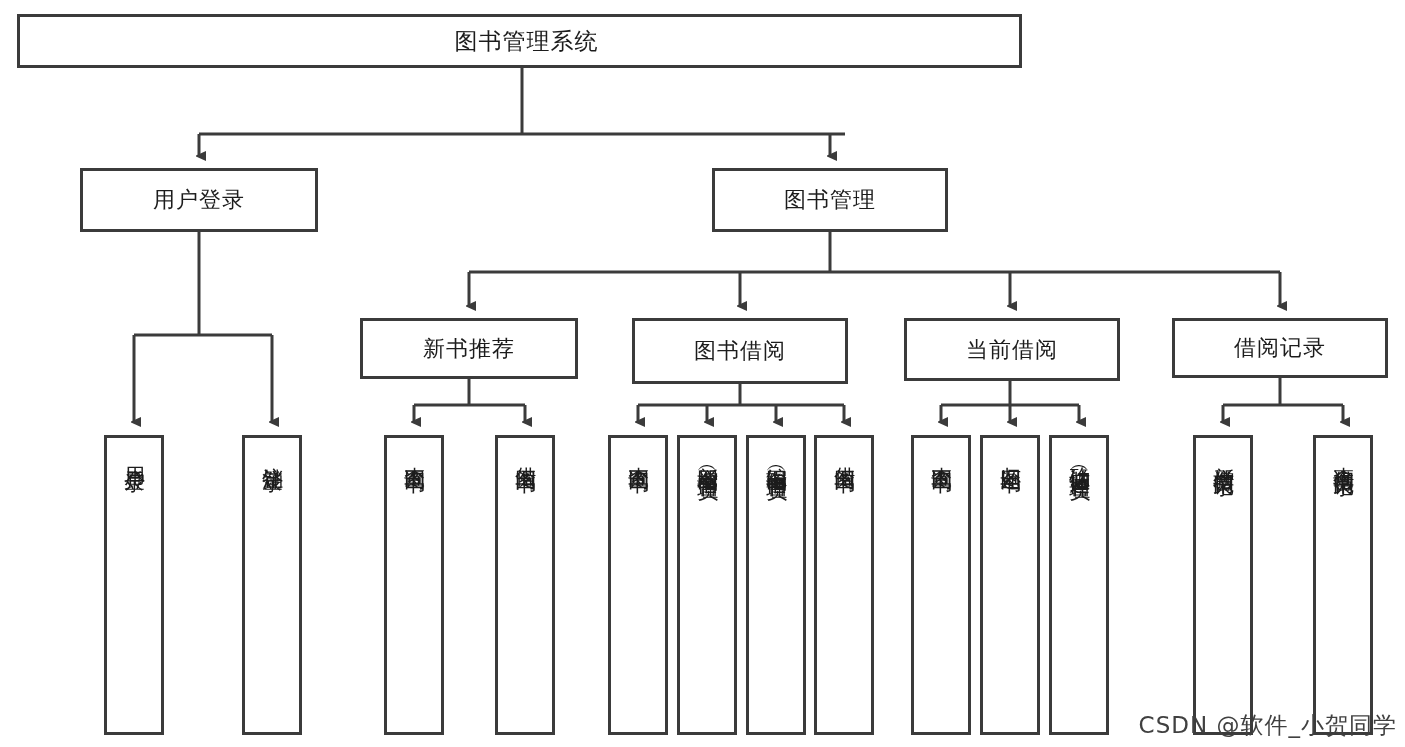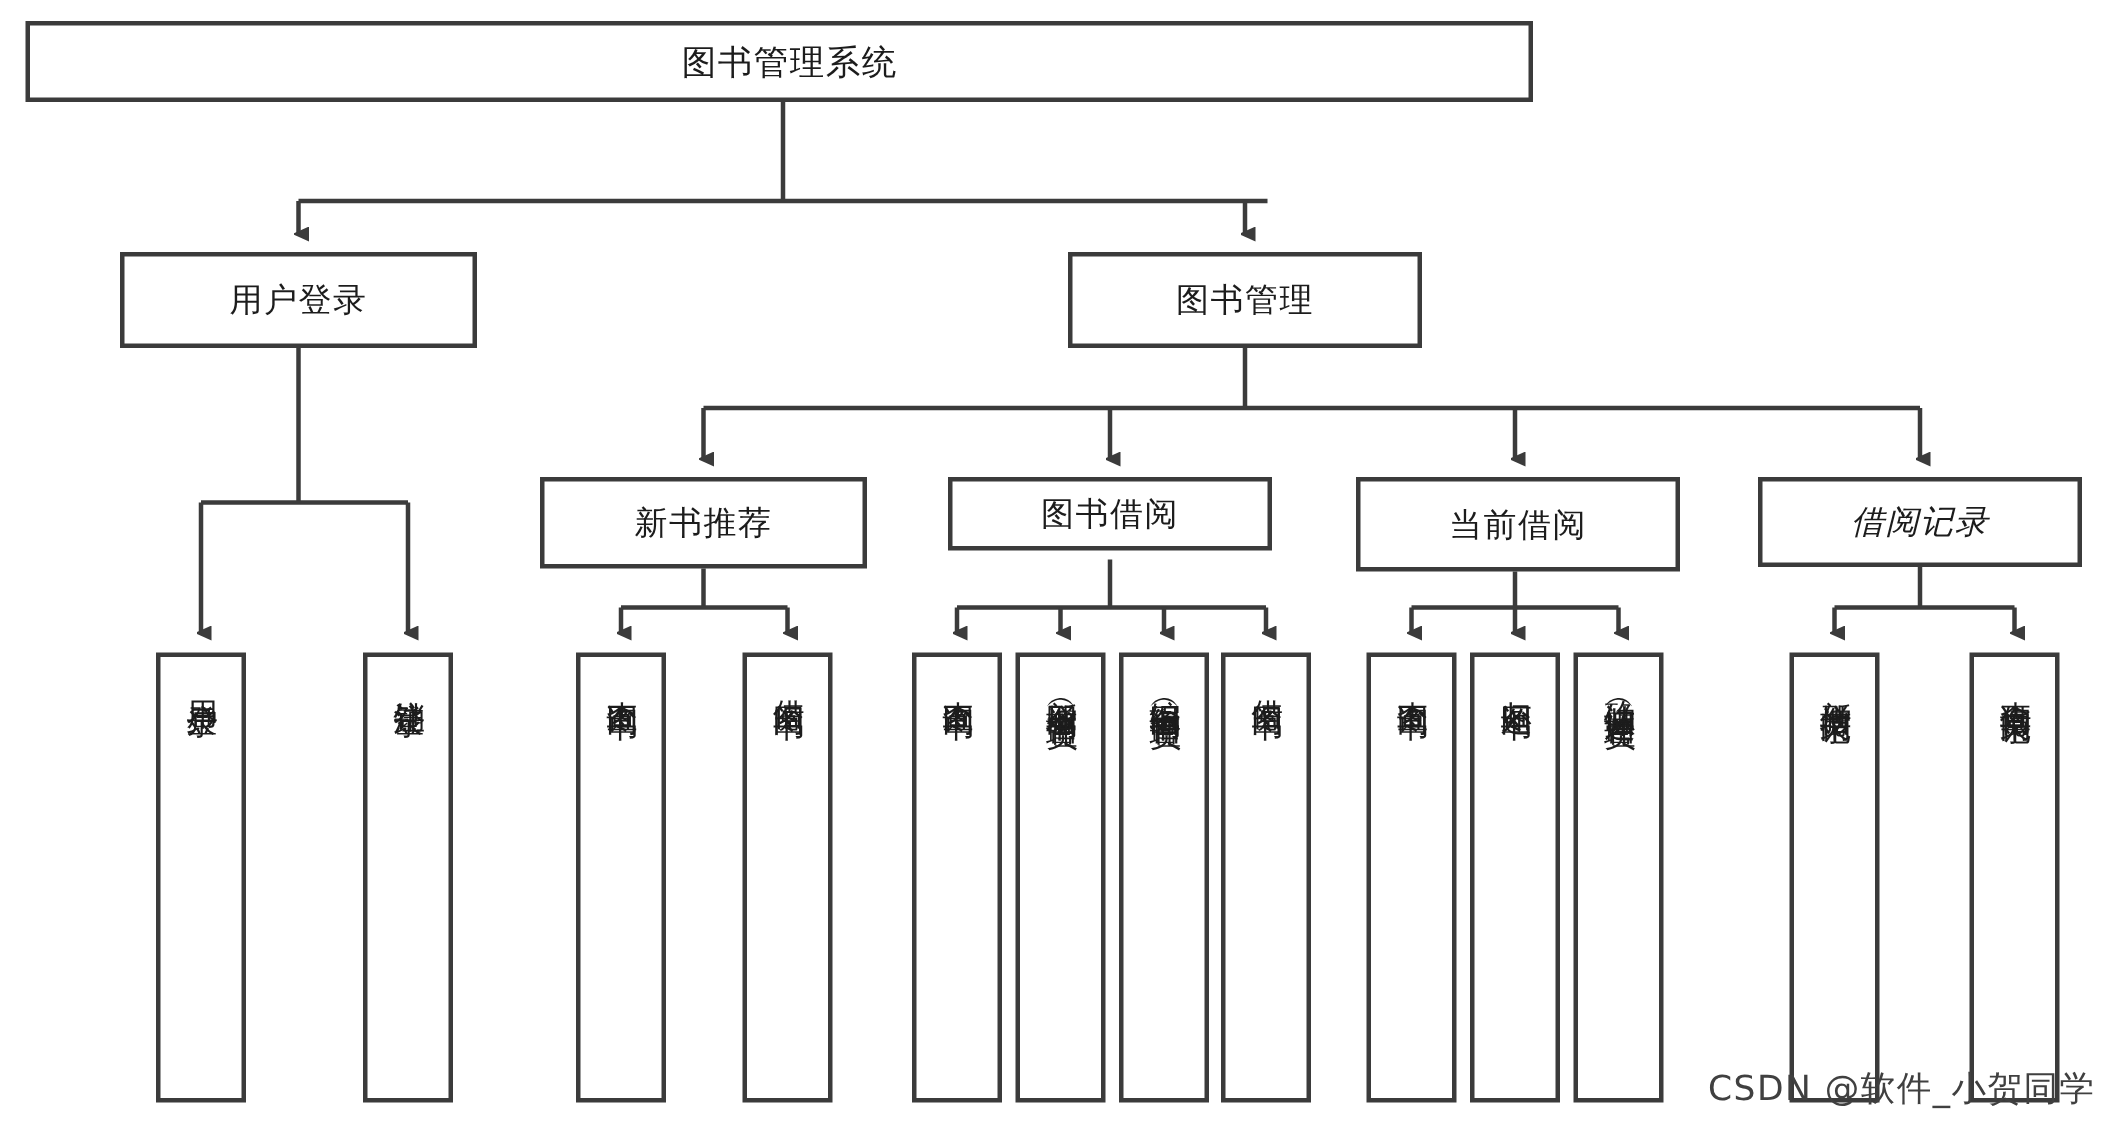--- a/index.html
+++ b/index.html
@@ -130,27 +130,27 @@
   <div class="node h" style="left:80px; top:168px; width:238px; height:64px;">
     <span>用户登录</span>
   </div>
   <div class="node h" style="left:712px; top:168px; width:236px; height:64px;text-align:center;">
     <span>图书管理</span>
   </div>
 
   <div class="node h" style="left:360px; top:318px; width:218px; height:61px;">
     <span>新书推荐</span>
   </div>
-  <div class="node h" style="left:632px; top:318px; width:216px; height:49px;">
+  <div class="node h" style="left:632px; top:318px; width:216px; height:66px;">
     <span>图书借阅</span>
   </div>
   <div class="node h" style="left:904px; top:318px; width:216px; height:63px;">
     <span>当前借阅</span>
   </div>
-  <div class="node h" style="left:1172px; top:318px; width:216px; height:60px;font-style:italic;">
+  <div class="node h" style="left:1172px; top:318px; width:216px; height:60px;">
     <span>借阅记录</span>
   </div>
 
   <div class="node leaf" style="left:104px; top:435px; width:60px; height:300px;">
     <span class="vtext">用户登录</span>
   </div>
   <div class="node leaf" style="left:242px; top:435px; width:60px; height:300px;">
     <span class="vtext">注销登录</span>
   </div>
 

